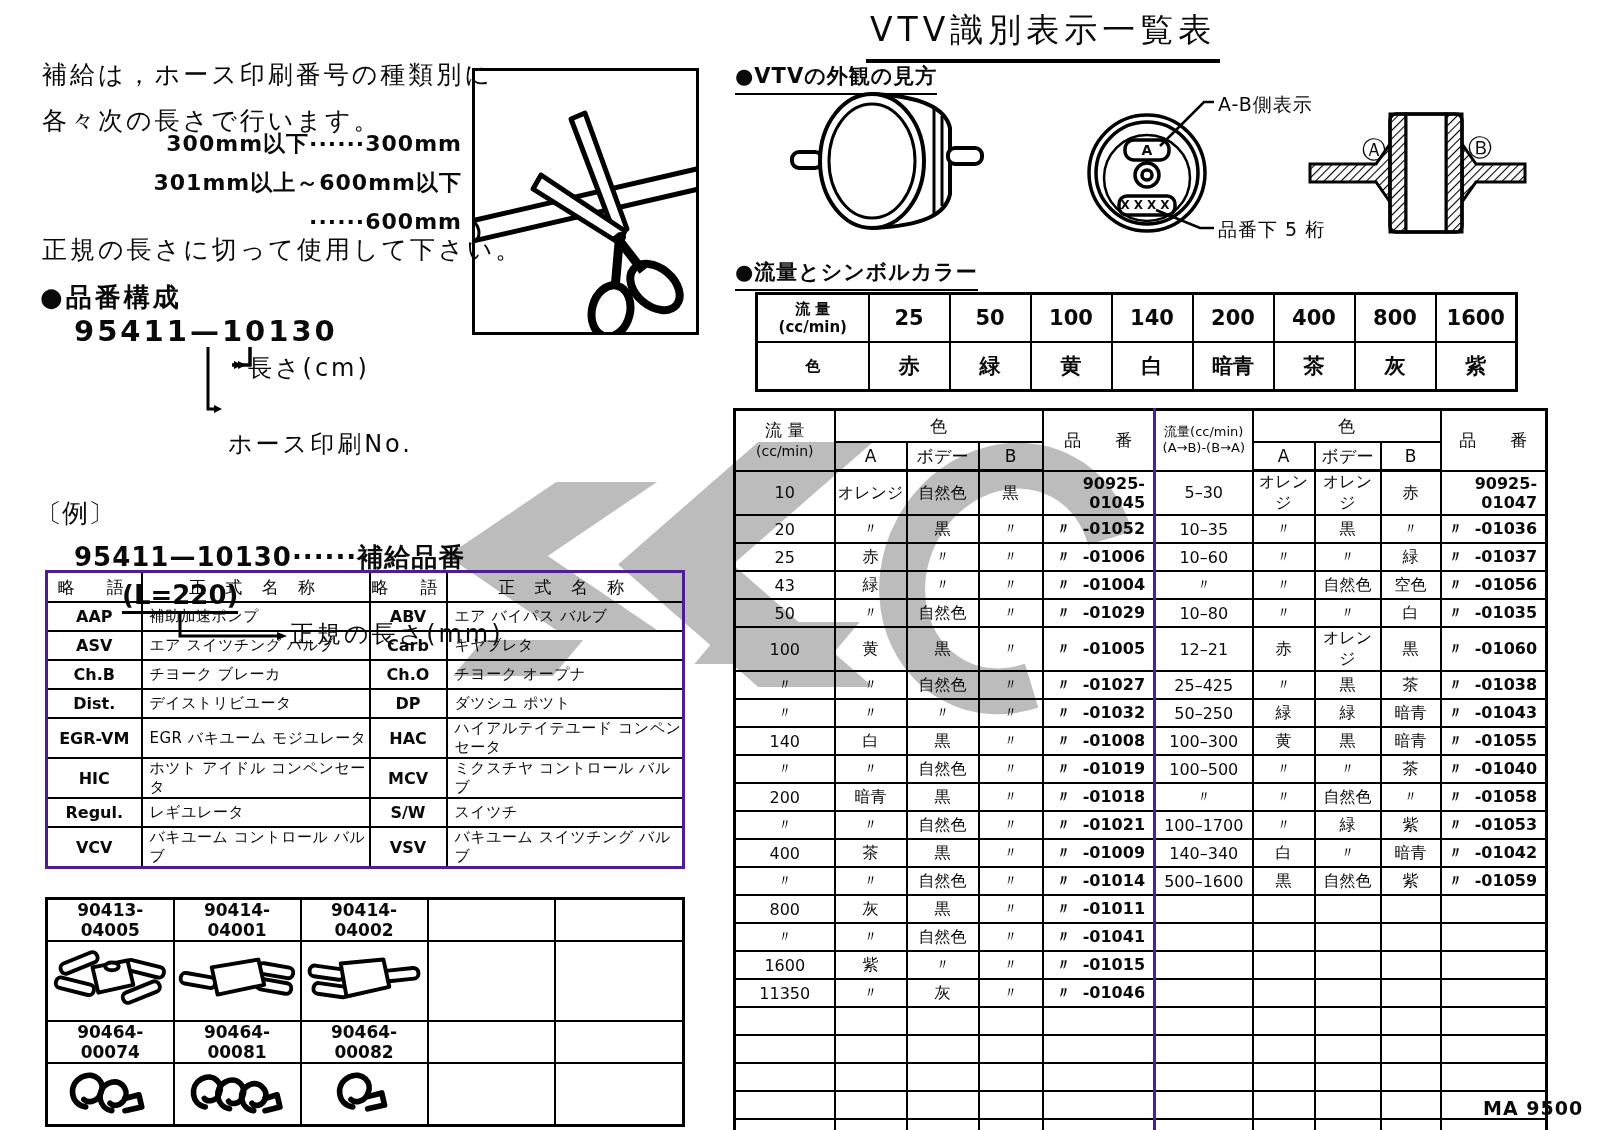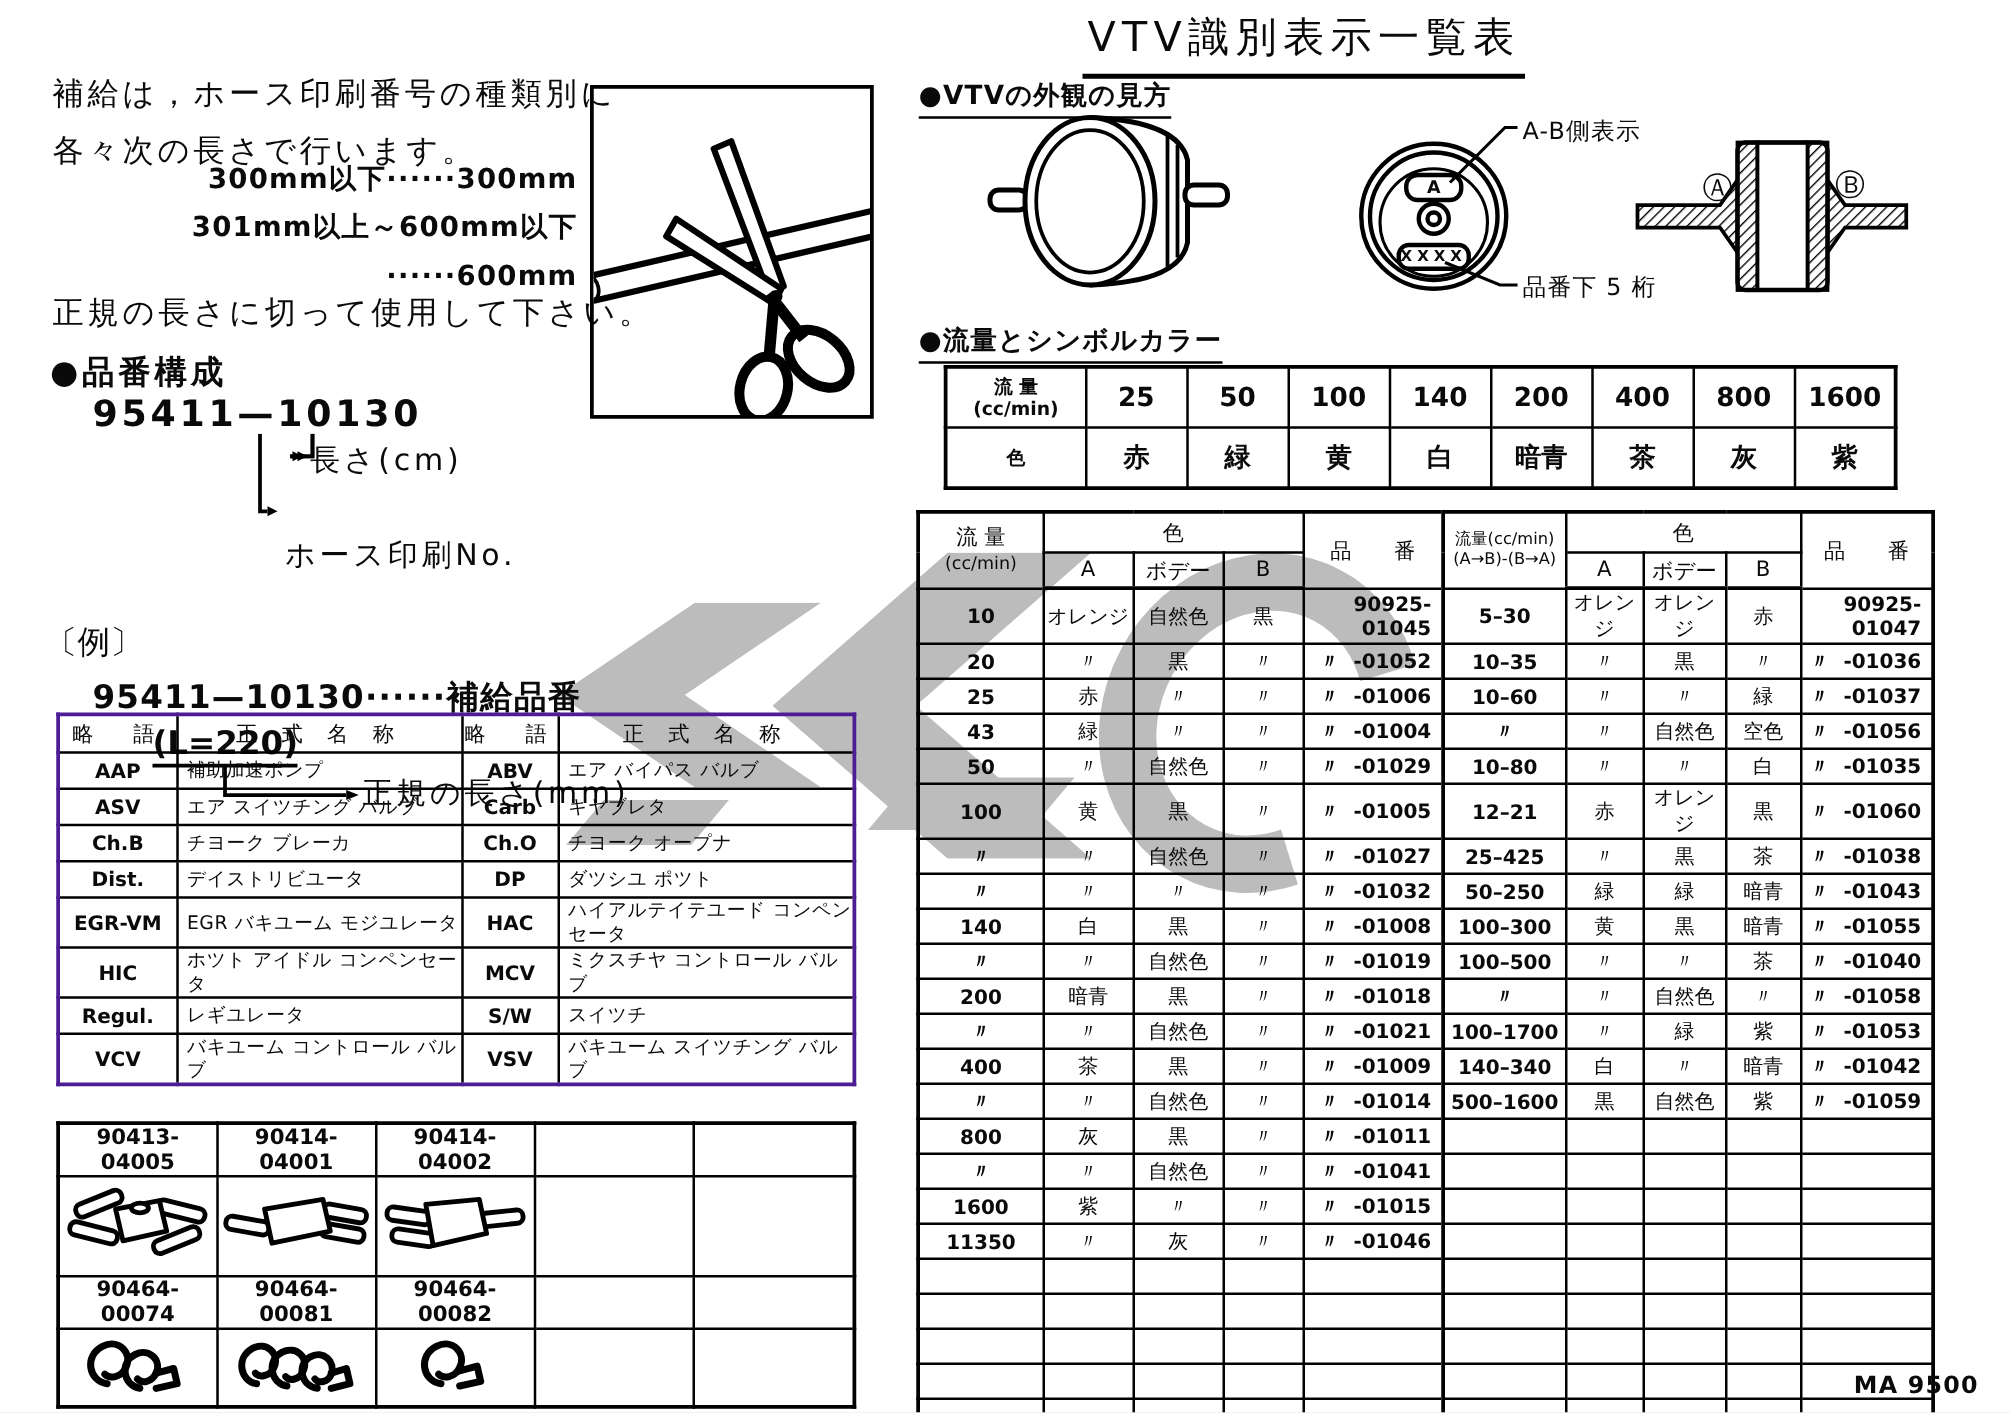--- a/index.html
+++ b/index.html
@@ -30,23 +30,23 @@
   .fc td{height:46px;font-size:21px;font-weight:bold;}
   .fc tr td:first-child{font-size:15px;line-height:1.2;}
   
   .main{width:812px;border:3px solid #000;}
   .main th{font-size:17px;font-weight:normal;}
   .main thead tr:first-child th{height:30px;}
   .main thead tr:last-child th{height:26px;border-bottom:3px solid #000;}
   .main th.small{font-size:13px;line-height:1.25;letter-spacing:0;}
   .main th.two{line-height:1.2;}
   .main td{height:26px;font-size:16px;}
-  .main td:nth-child(1),.main td:nth-child(6){font-weight:bold;}
+  .main td:nth-child(1),.main td:nth-child(6){font-weight:normal;}
   .main td:nth-child(5),.main td:nth-child(10){font-weight:bold;text-align:right;padding-right:8px;}
-  .main td:nth-child(6),.main th.hsep{border-left:3px solid #000000;}
+  .main td:nth-child(6),.main th.hsep{border-left:3px solid #4c1d95;}
   .footer-code{font-size:19px;font-weight:bold;letter-spacing:1px;}
 </style>
 </head>
 <body>
 
 <div id="page">
 
   <div class="wm" id="wm1" style="left:447px;top:482px;width:210px;height:148px;clip-path:polygon(0 50%,52% 0,100% 0,48% 50%,100% 100%,52% 100%);"></div>
   <div class="wm" id="wm2" style="left:618px;top:442px;width:255px;height:245px;clip-path:polygon(0 50%,55% 0,100% 0,45% 50%,100% 100%,55% 100%);"></div>
   <div class="wm-ring" id="wm3" style="left:882px;top:440px;width:160px;height:185px;transform:rotate(28deg);"></div>

